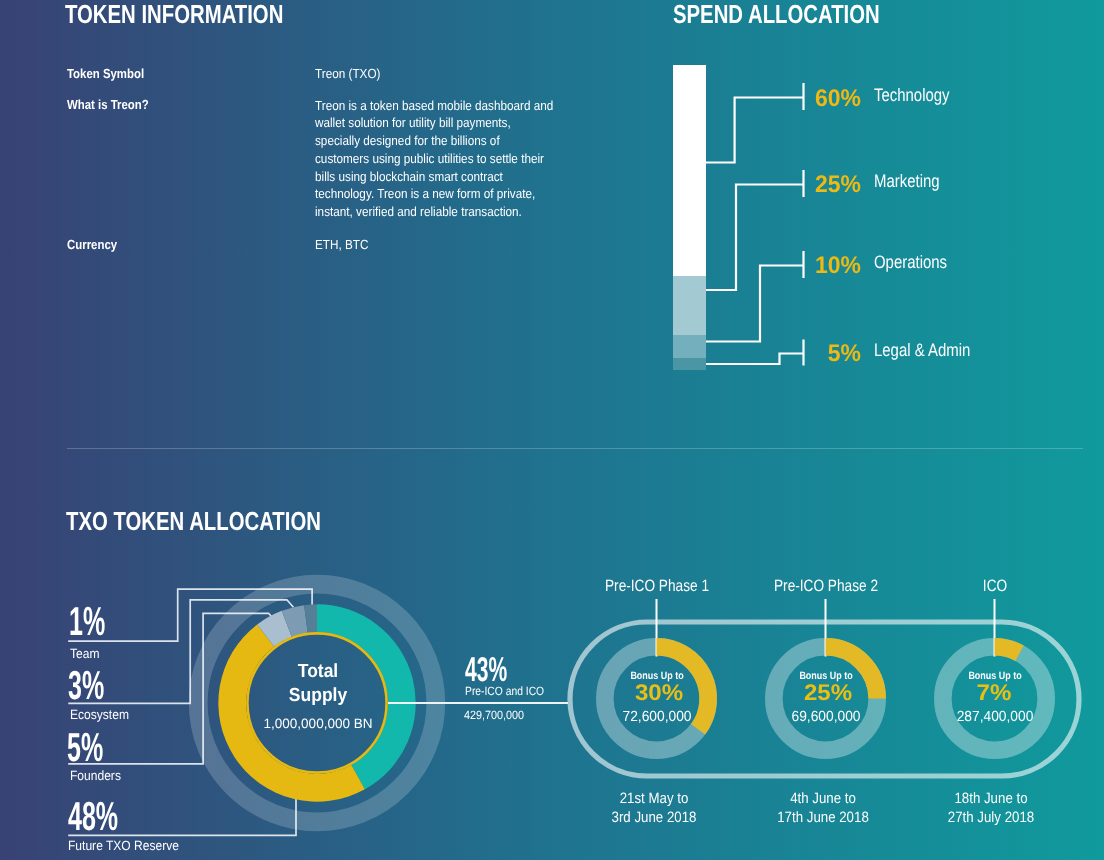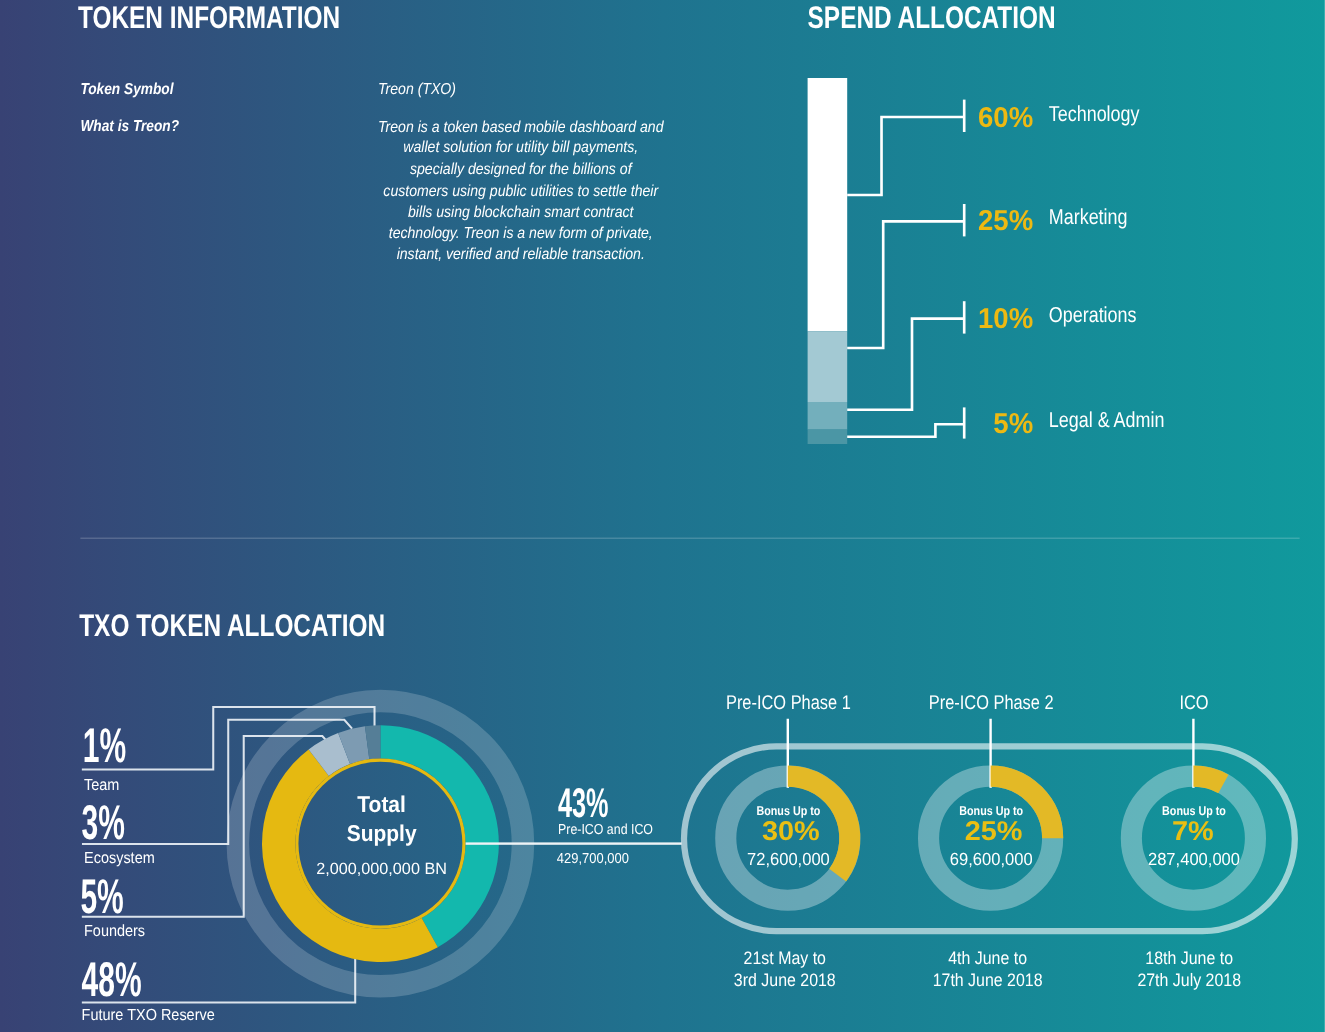--- a/index.html
+++ b/index.html
@@ -8,21 +8,21 @@
     width:1104px;height:860px;overflow:hidden;position:relative;
     background:linear-gradient(90deg,#384274 0%,#1f738f 50%,#109a9d 100%);
     font-family:"Liberation Sans",sans-serif;color:#fff;
     -webkit-font-smoothing:antialiased;
     text-rendering:geometricPrecision;
   }
   .abs{position:absolute;}
   .sec-title{font-weight:bold;font-size:26px;line-height:26px;transform:scaleX(0.782);transform-origin:left top;white-space:nowrap;}
   
   .ti-row{position:relative;height:30.6px;}
-  .ti-row-desc{height:140.2px;text-align:center;}
+  .ti-row-desc{height:140.2px;}
   .ti-label{position:absolute;left:0;top:0;font-weight:bold;font-size:13.2px;line-height:15px;white-space:nowrap;
             transform:scaleX(0.865);transform-origin:left top;}
   .ti-value{position:absolute;left:248px;top:0;font-weight:normal;font-size:13.2px;line-height:15px;white-space:nowrap;
             transform:scaleX(0.89);transform-origin:left top;}
   .ti-para{white-space:nowrap;line-height:17.75px;}
   
   .sp-pct{font-weight:bold;font-size:24px;line-height:24px;color:#edb912;white-space:nowrap;
           width:113px;text-align:right;transform:scaleX(0.957);transform-origin:right top;}
   .sp-lab{font-size:18px;line-height:18px;color:#fff;white-space:nowrap;
           transform:scaleX(0.83);transform-origin:left top;}
@@ -50,37 +50,41 @@
   .ph-amt{font-size:14.6px;line-height:14.6px;text-align:center;white-space:nowrap;
           transform:scaleX(0.945);transform-origin:center top;}
   .ph-date{font-size:15px;line-height:15px;text-align:center;white-space:nowrap;
            transform:scaleX(0.885);transform-origin:center top;}
 </style>
 </head>
 <body>
 
 <div class="abs sec-title" style="left:65.4px;top:0.7px;">TOKEN INFORMATION</div>
 
-<div class="abs" style="left:67px;top:66px;width:560px;font-style:italic;">
+<div class="abs" style="left:67px;top:66px;width:560px;">
   <div class="ti-row">
     <div class="ti-label">Token Symbol</div>
     <div class="ti-value">Treon (TXO)</div>
   </div>
   <div class="ti-row ti-row-desc">
     <div class="ti-label">What is Treon?</div>
     <div class="ti-value ti-para">
       <div>Treon is a token based mobile dashboard and</div>
       <div>wallet solution for utility bill payments,</div>
       <div>specially designed for the billions of</div>
       <div>customers using public utilities to settle their</div>
       <div>bills using blockchain smart contract</div>
       <div>technology. Treon is a new form of private,</div>
       <div>instant, verified and reliable transaction.</div>
     </div>
   </div>
+  <div class="ti-row">
+    <div class="ti-label">Currency</div>
+    <div class="ti-value">ETH, BTC</div>
+  </div>
 </div>
 
 <div class="abs sec-title" style="left:672.5px;top:0.7px;">SPEND ALLOCATION</div>
 
 <div class="abs" style="left:660px;top:55px;width:440px;height:330px;">
 
   <div class="abs" style="left:13px;top:9.5px;width:33px;height:211.5px;background:#ffffff;"></div>
   <div class="abs" style="left:13px;top:221px;width:33px;height:59px;background:#a3c9d3;"></div>
   <div class="abs" style="left:13px;top:280px;width:33px;height:23px;background:#73afbc;"></div>
   <div class="abs" style="left:13px;top:303px;width:33px;height:12px;background:#4b96a5;"></div>
@@ -137,21 +141,21 @@
       <path id="seg-s3" fill="#7d9bb2" d="M-35.21,-92.21 A98.7,98.7 0 0 1 -12.88,-97.86 L-9.25,-70.29 A70.9,70.9 0 0 0 -25.29,-66.24 Z"></path>
       <path id="seg-s1" fill="#557e97" d="M-12.88,-97.86 A98.7,98.7 0 0 1 -0.00,-98.70 L-0.00,-70.90 A70.9,70.9 0 0 0 -9.25,-70.29 Z"></path>
     </g>
 
     <circle r="69.6" fill="none" stroke="#e5b911" stroke-width="2.6"></circle>
   </g>
 </svg>
 
 <div class="abs dn-center1" style="left:217.5px;top:662px;width:200px;">Total</div>
 <div class="abs dn-center1" style="left:217.5px;top:686px;width:200px;">Supply</div>
-<div class="abs dn-center2" style="left:218px;top:717px;width:200px;">2,000,000,000 BN</div>
+<div class="abs dn-center2" style="left:218px;top:717px;width:200px;">1,000,000,000 BN</div>
 
 <div class="abs dn-pct" style="left:68.5px;top:600.5px;">1%</div>
 <div class="abs dn-lab" style="left:69.8px;top:646.7px;">Team</div>
 <div class="abs dn-pct" style="left:68px;top:665px;">3%</div>
 <div class="abs dn-lab" style="left:69.8px;top:708.2px;">Ecosystem</div>
 <div class="abs dn-pct" style="left:66.5px;top:726.5px;">5%</div>
 <div class="abs dn-lab" style="left:69.8px;top:769.2px;">Founders</div>
 <div class="abs dn-pct" style="left:68px;top:795.5px;">48%</div>
 <div class="abs dn-lab" style="left:68.2px;top:839.2px;">Future TXO Reserve</div>
 

